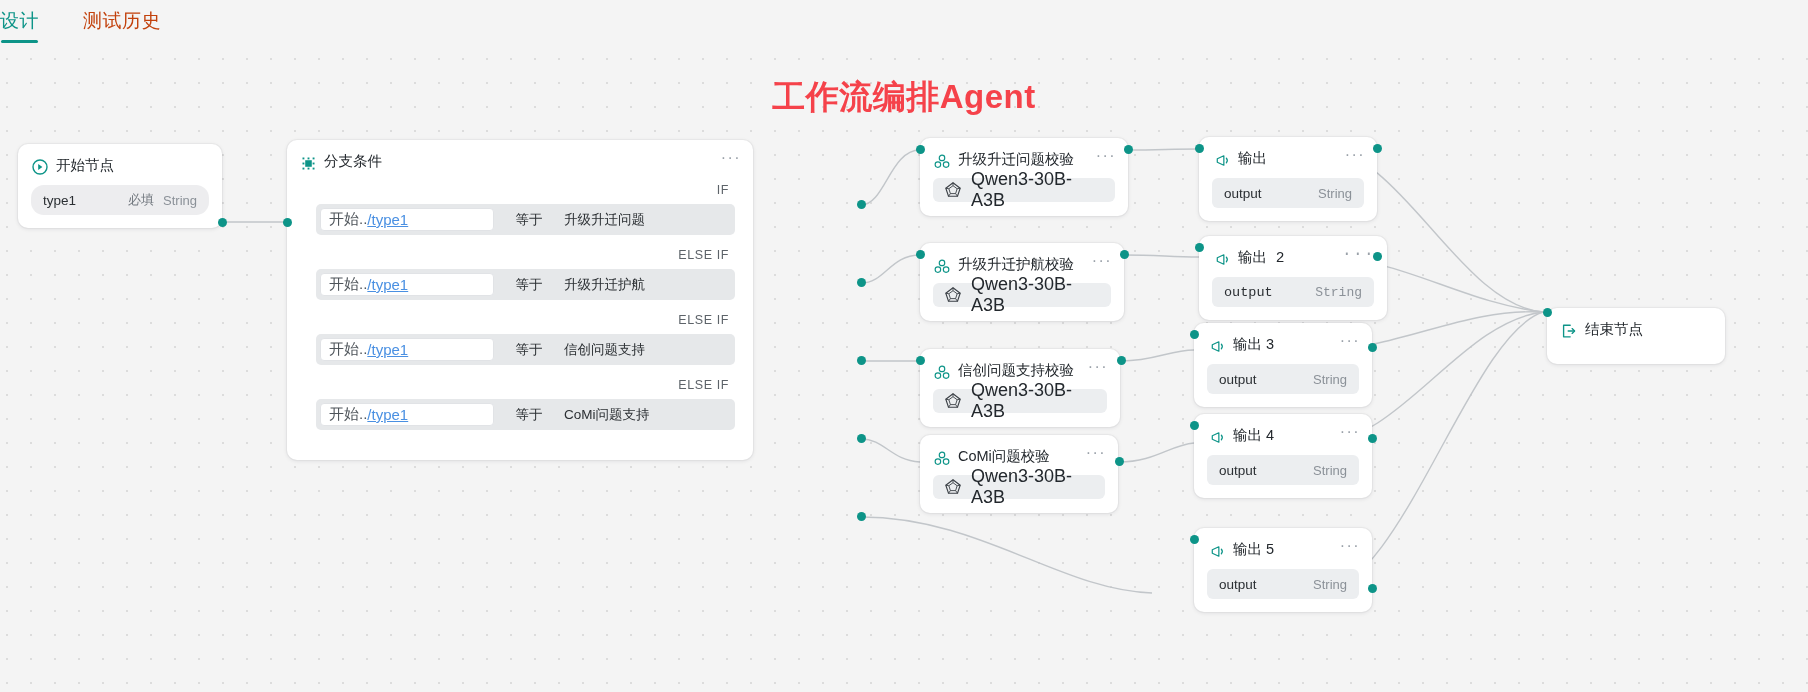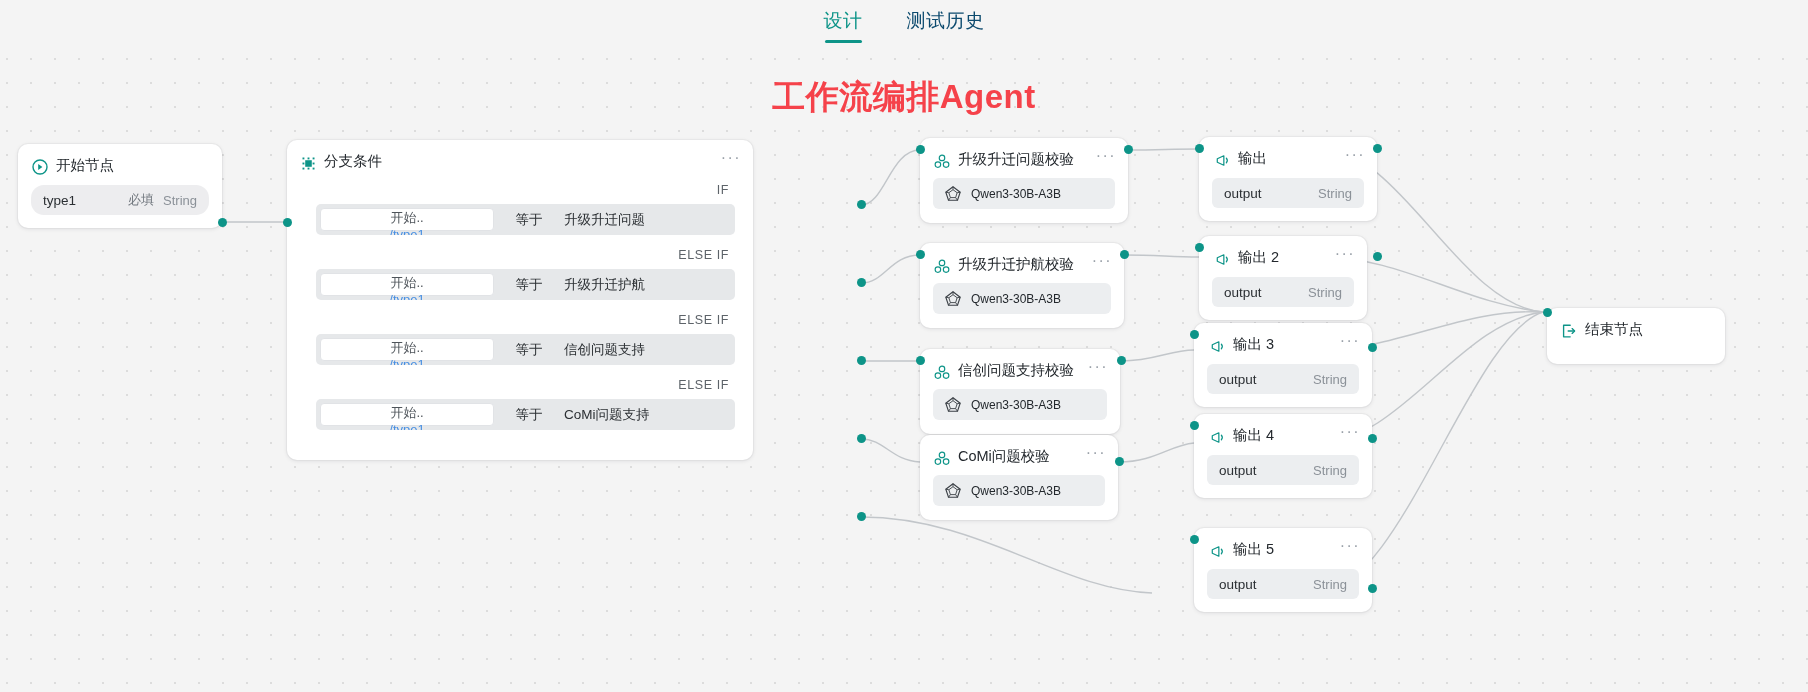--- a/index.html
+++ b/index.html
@@ -17,33 +17,33 @@
   }
 
   
   #topbar {
     position: absolute;
     left: 0; top: 0;
     width: 1808px;
     height: 50px;
     background: #f4f4f4;
     display: flex;
-    justify-content: center;
+    justify-content: flex-start;
     align-items: flex-start;
     z-index: 40;
   }
   #tabs {
     display: flex;
     gap: 44px;
     padding-top: 8px;
   }
   .tab {
     font-size: 19px;
     line-height: 26px;
-    color: #0c4a6e;
+    color: #c2410c;
     padding-bottom: 9px;
     position: relative;
     cursor: pointer;
     letter-spacing: .5px;
   }
   .tab.active {
     color: #0d9488;
   }
   .tab.active::after {
     content: "";
@@ -161,24 +161,23 @@
   .cond-input {
     width: 174px;
     height: 23px;
     margin-left: 4px;
     background: #ffffff;
     border: 1px solid #e1e3e6;
     border-radius: 4px;
     display: flex;
     align-items: center;
     padding: 0 8px;
-    font-size: 13px;
+    font-size: 15px;
     color: #4e545a;
     box-sizing: border-box;
-    flex-direction: column;
   }
   .cond-input .varpart { color: #4a90e2; text-decoration: underline; }
   .cond-op {
     width: 70px;
     text-align: center;
     color: #2b2f33;
     font-size: 13.5px;
   }
   .cond-val {
     font-size: 13.5px;
@@ -200,26 +199,26 @@
     width: 9px; height: 9px;
     border-radius: 50%;
     background: #0d9488;
     z-index: 6;
   }
 
   .model-chip {
     margin: 7px 13px 14px 13px;
     background: #eceef0;
     border-radius: 6px;
-    height: 31px;
+    height: 24px;
     display: flex;
     align-items: center;
     gap: 9px;
     padding: 0 11px;
-    font-size: 12px;
+    font-size: 18px;
     color: #23282d;
   }
 </style>
 </head>
 <body>
 
 <div id="topbar">
   <div id="tabs">
     <div class="tab active">设计</div>
     <div class="tab">测试历史</div>
@@ -461,21 +460,21 @@
       <span class="dots-menu">···</span>
     </div>
     <div class="pill">
       <span>output</span>
       <span class="muted">String</span>
     </div>
   </div>
   <div class="dot" style="left:1195px; top:94px;"></div>
   <div class="dot" style="left:1373px; top:94px;"></div>
 
-  <div class="node" style="left:1199px; top:186px; width:168px;">
+  <div class="node" style="left:1199px; top:186px; width:188px;font-family:Liberation Mono, monospace;">
     <div class="node-head">
       <span class="ico">
         <svg width="17" height="15" viewBox="0 0 18 16">
           <path d="M11.5 3 L4.5 6.2 L4.5 9.8 L11.5 13 Z" fill="none" stroke="#0d9488" stroke-width="1.3" stroke-linejoin="round"></path>
           <path d="M14.2 5.6 C15.4 7 15.4 9 14.2 10.4" fill="none" stroke="#0d9488" stroke-width="1.3" stroke-linecap="round"></path>
         </svg>
       </span>
       <span class="node-title">输出 2</span>
       <span class="dots-menu">···</span>
     </div>

